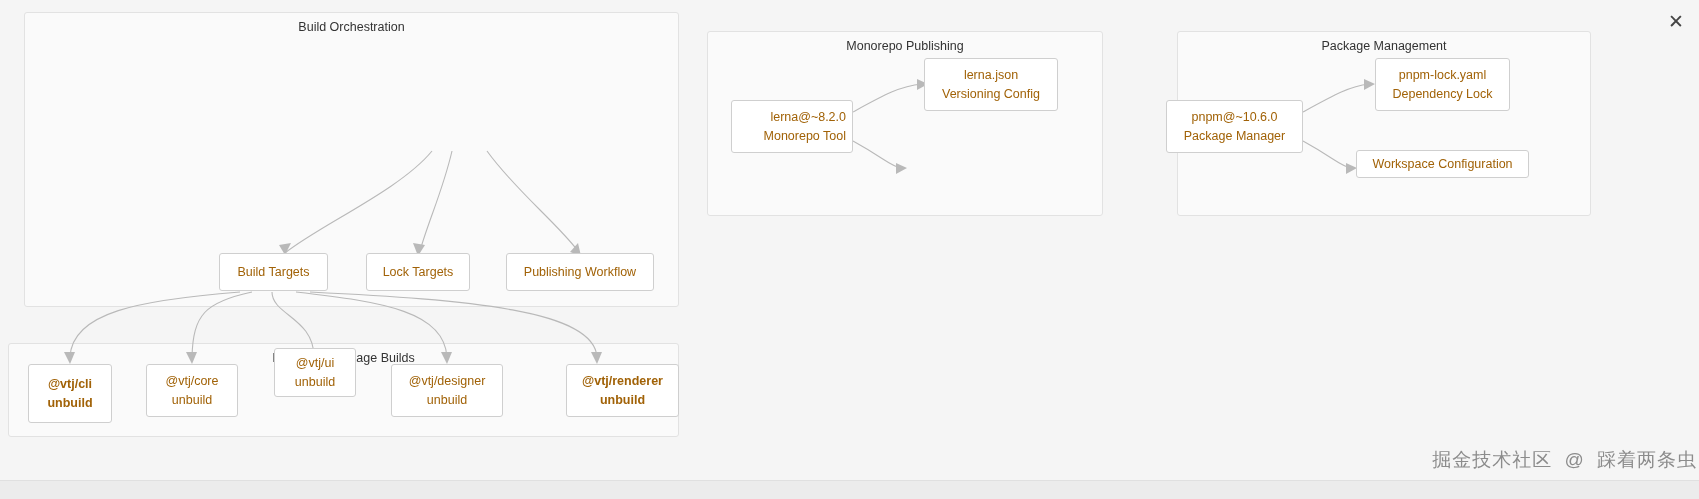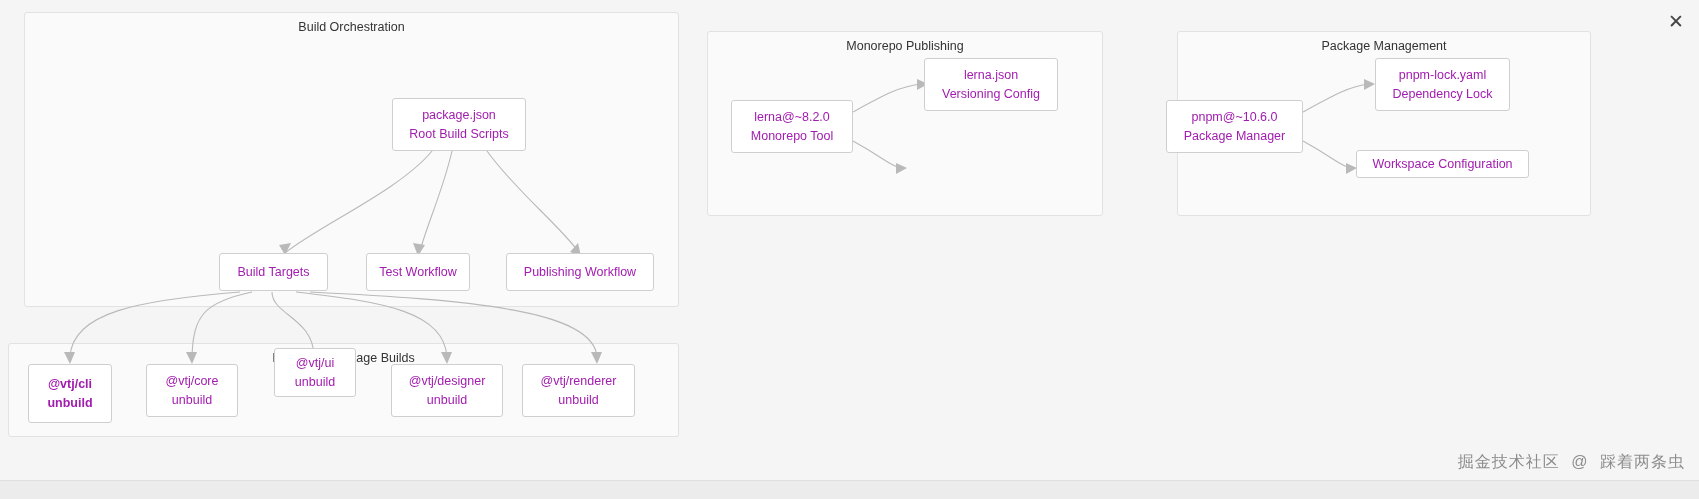--- a/index.html
+++ b/index.html
@@ -54,42 +54,42 @@
     background: #ffffff;
     border: 1px solid #cfcfcf;
     border-radius: 3px;
     box-sizing: border-box;
     display: flex;
     flex-direction: column;
     align-items: center;
     justify-content: center;
     text-align: center;
     font-size: 12.5px;
-    color: #a21caf;
+    color: #a16207;
     line-height: 1.45;
     padding: 12px 6px;
   }
   .node .l2 { display: block; }
   svg.edges {
     position: absolute;
     top: 0; left: 0;
     width: 1699px;
     height: 499px;
     pointer-events: none;
   }
   .edge {
     fill: none;
     stroke: #b9b9b9;
     stroke-width: 1.1;
   }
   .watermark {
     position: absolute;
-    right: 14px;
+    right: 2px;
     bottom: 26px;
-    font-size: 16px;
+    font-size: 19px;
     color: #7a7a7a;
     letter-spacing: 1px;
     white-space: nowrap;
     opacity: .85;
   }
   .wm-sep { margin: 0 6px; }
   .bottombar {
     position: absolute;
     left: 0;
     bottom: 0;
@@ -150,31 +150,27 @@
     <path class="edge" d="M 853,141 C 884,158 890,166 901,168"></path>
     <polygon points="907,168 896,163 896,174" fill="#b9b9b9"></polygon>
 
     <path class="edge" d="M 1303,112 C 1334,95 1350,86 1369,84"></path>
     <polygon points="1375,84 1364,79 1364,90" fill="#b9b9b9"></polygon>
 
     <path class="edge" d="M 1303,141 C 1334,158 1340,166 1351,168"></path>
     <polygon points="1357,168 1346,163 1346,174" fill="#b9b9b9"></polygon>
   </svg>
 
-  <div class="node" style="left:392px; top:98px; width:134px; height:53px;">
-    <span>package.json</span>
-    <span class="l2">Root Build Scripts</span>
-  </div>
 
   <div class="node" style="left:219px; top:253px; width:109px; height:38px;">
     <span>Build Targets</span>
   </div>
 
   <div class="node" style="left:366px; top:253px; width:104px; height:38px;">
-    <span>Test Workflow</span>
+    <span>Lock Targets</span>
   </div>
 
   <div class="node" style="left:506px; top:253px; width:148px; height:38px;">
     <span>Publishing Workflow</span>
   </div>
 
   <div class="node" style="left:28px; top:364px; width:84px; height:59px;font-weight:bold;">
     <span>@vtj/cli</span>
     <span class="l2">unbuild</span>
   </div>
@@ -187,26 +183,26 @@
   <div class="node" style="left:274px; top:348px; width:82px; height:49px;">
     <span>@vtj/ui</span>
     <span class="l2">unbuild</span>
   </div>
 
   <div class="node" style="left:391px; top:364px; width:112px; height:53px;">
     <span>@vtj/designer</span>
     <span class="l2">unbuild</span>
   </div>
 
-  <div class="node" style="left:522px; top:364px; width:113px; height:53px;">
+  <div class="node" style="left:566px; top:364px; width:113px; height:53px;font-weight:bold;">
     <span>@vtj/renderer</span>
     <span class="l2">unbuild</span>
   </div>
 
-  <div class="node" style="left:731px; top:100px; width:122px; height:53px;">
+  <div class="node" style="left:731px; top:100px; width:122px; height:53px;align-items:flex-end;">
     <span>lerna@~8.2.0</span>
     <span class="l2">Monorepo Tool</span>
   </div>
 
   <div class="node" style="left:924px; top:58px; width:134px; height:53px;">
     <span>lerna.json</span>
     <span class="l2">Versioning Config</span>
   </div>
 
 

